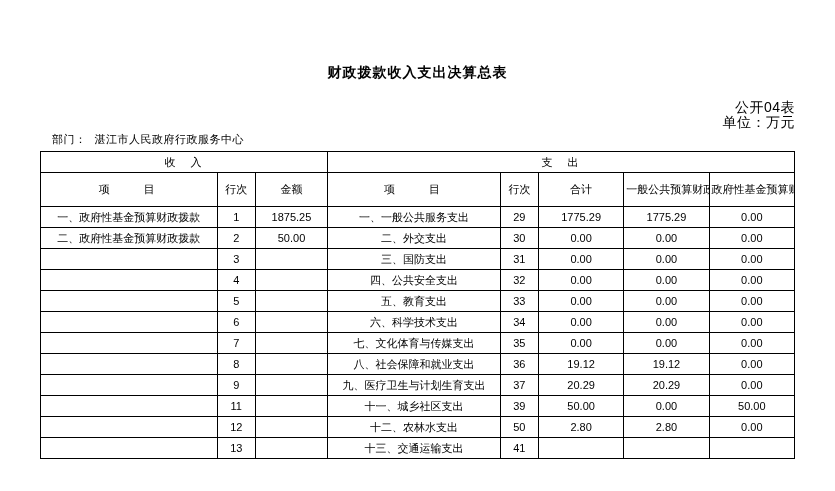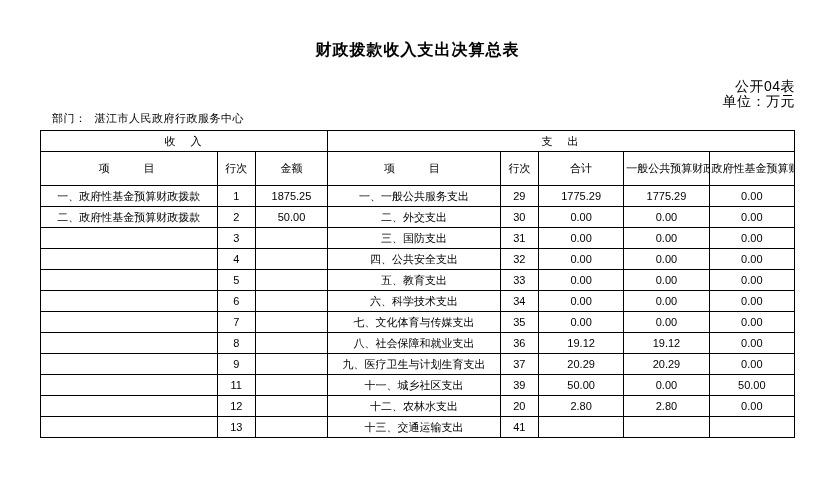--- a/index.html
+++ b/index.html
@@ -16,24 +16,24 @@
   }
   .page {
     position: relative;
     width: 835px;
     height: 491px;
     box-sizing: border-box;
     padding: 0 40px;
   }
   .doc-title {
     text-align: center;
-    font-size: 16px;
+    font-size: 14px;
     font-weight: bold;
     letter-spacing: 1px;
-    margin-top: 40px;
+    margin-top: 64px;
     font-family: Liberation Sans, sans-serif;
   }
   .meta-right {
     text-align: right;
     font-size: 14px;
     margin-top: 18px;
     line-height: 15px;
   }
   .meta-right div {
     letter-spacing: 0.5px;
@@ -254,21 +254,21 @@
         <td>39</td>
         <td class="cell-right">50.00</td>
         <td class="cell-right">0.00</td>
         <td class="cell-right">50.00</td>
       </tr>
       <tr>
         <td class="cell-left"></td>
         <td>12</td>
         <td class="cell-right"></td>
         <td class="cell-left">十二、农林水支出</td>
-        <td>20</td>
+        <td>50</td>
         <td class="cell-right">2.80</td>
         <td class="cell-right">2.80</td>
         <td class="cell-right">0.00</td>
       </tr>
       <tr>
         <td class="cell-left"></td>
         <td>13</td>
         <td class="cell-right"></td>
         <td class="cell-left">十三、交通运输支出</td>
         <td>41</td>

